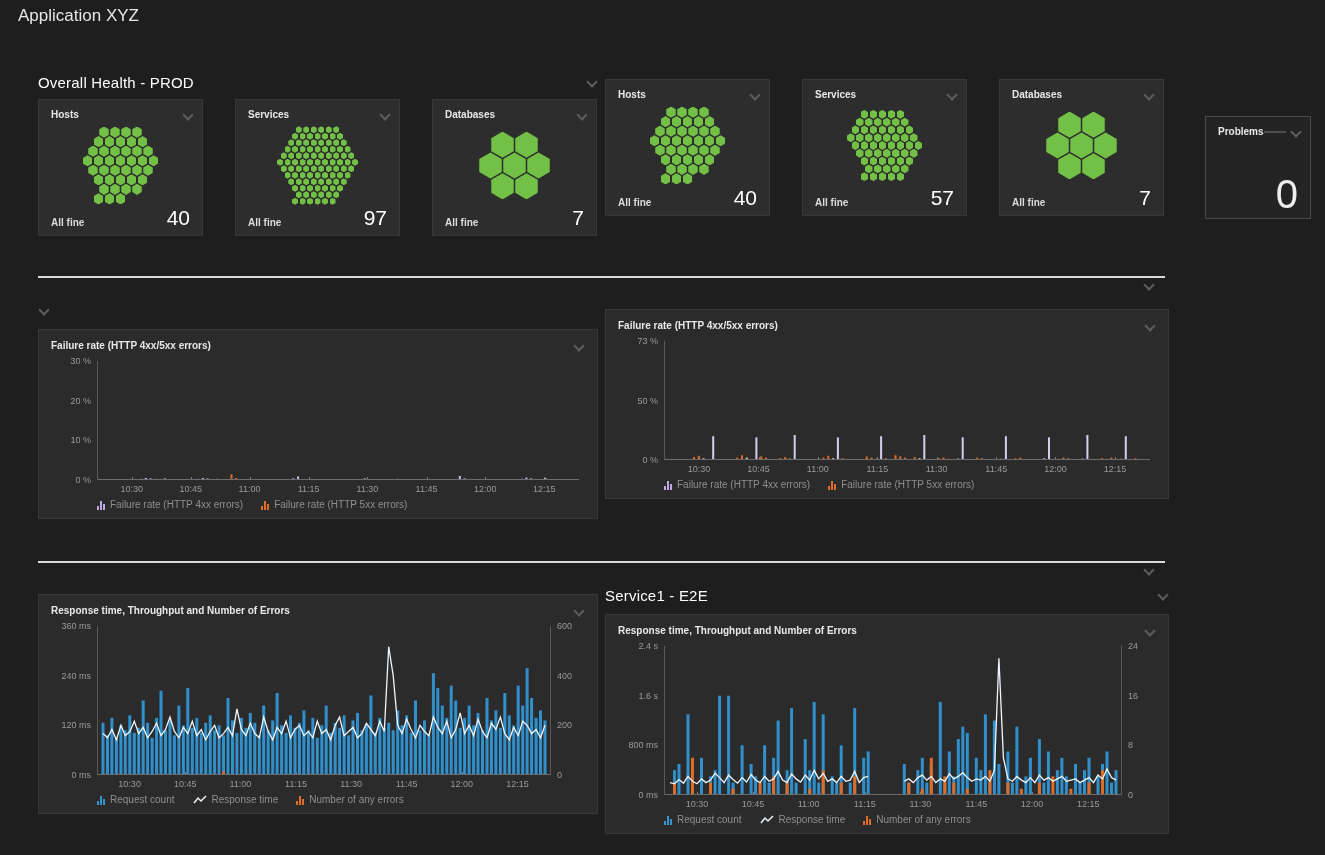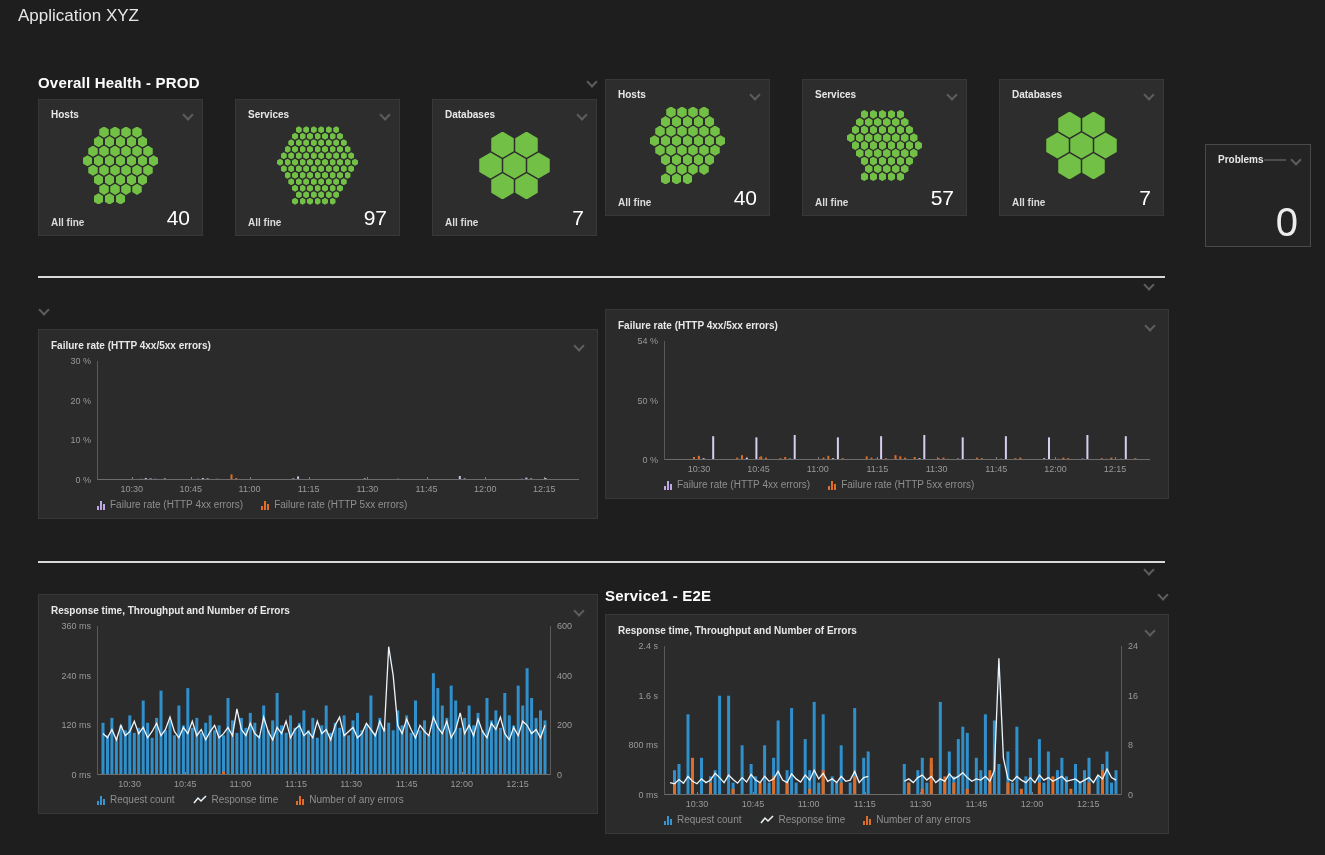--- a/index.html
+++ b/index.html
@@ -6,42 +6,42 @@
   .page{position:relative;width:1325px;height:855px;background:#1e1e1e;
         font-family:"Liberation Sans",sans-serif;overflow:hidden;}
   .page-title{position:absolute;left:18px;top:6px;font-size:17px;color:#e6e6e6;}
 
   
   .chev{display:inline-block;width:12px;height:10px;position:relative;flex:0 0 auto;}
   .chev::before{content:"";position:absolute;left:2px;top:1px;width:6px;height:6px;
     border-right:2px solid #5d5d5d;border-bottom:2px solid #5d5d5d;transform:rotate(45deg);}
 
   .section-heading{display:flex;justify-content:space-between;align-items:center;height:20px;}
-  .section-heading h2{margin:0;font-size:15px;font-weight:bold;color:#fdfdfd;letter-spacing:.2px;}
+  .section-heading h2{margin:0;font-size:15px;font-weight:normal;color:#fdfdfd;letter-spacing:.2px;}
 
   
   .health{position:absolute;top:72px;}
   .health.prod{left:38px;width:560px;}
   .health.e2e{left:605px;width:564px;}
   .tile-row{display:flex;gap:32px;margin-top:7px;}
   .tile{width:165px;height:137px;background:#2d2d2d;border:1px solid #383838;
         position:relative;box-sizing:border-box;}
   .tile-head{position:absolute;top:9px;left:12px;right:8px;display:flex;
         justify-content:space-between;align-items:center;}
   .tile-label{font-size:10px;font-weight:bold;color:#e8e8e8;}
   .hex-canvas{position:absolute;left:10px;right:10px;top:24px;bottom:28px;}
   .hex{position:absolute;background:#72c045;
        clip-path:polygon(50% 0,100% 25%,100% 75%,50% 100%,0 75%,0 25%);}
   .tile-foot{position:absolute;left:12px;right:12px;bottom:7px;display:flex;
         justify-content:space-between;align-items:flex-end;}
   .tile-status{font-size:10px;font-weight:bold;color:#dcdcdc;}
   .tile-count{font-size:21px;color:#ffffff;line-height:1;}
 
   
-  .problems-tile{position:absolute;left:1205px;top:144px;width:106px;height:103px;
+  .problems-tile{position:absolute;left:1205px;top:116px;width:106px;height:103px;
         background:#242424;border:1px solid #4a4a4a;box-sizing:border-box;}
   .problems-head{position:absolute;top:9px;left:12px;right:8px;display:flex;
         justify-content:space-between;align-items:center;}
   .problems-label{font-size:10px;font-weight:bold;color:#e8e8e8;}
   .problems-dash{width:22px;height:2px;background:#4d4d4d;margin:0 4px 0 auto;}
   .problems-value{position:absolute;right:12px;bottom:4px;font-size:40px;color:#ededed;
         font-weight:normal;line-height:1;}
 
   
   .divider{position:absolute;left:38px;width:1127px;height:2px;background:#d9d9d9;}
@@ -515,21 +515,21 @@
   </div>
 
   <div class="chart-block" id="cb1">
     <div class="chart-card h-fail">
       <div class="card-head">
         <span>Failure rate (HTTP 4xx/5xx errors)</span>
         <span class="chev"></span>
       </div>
       <div class="plot-row">
         <div class="left-axis">
-            <span class="" style="top: 0%;">54 %</span>
+            <span class="" style="top: 0%;">73 %</span>
             <span class="" style="top: 50%;">50 %</span>
             <span class="" style="top: 100%;">0 %</span>
           </div>
         <div class="plot">
             <span class="xlab" style="left: 7%;">10:30</span>
             <span class="xtick" style="left: 7%;"></span>
             <span class="xlab" style="left: 19.3%;">10:45</span>
             <span class="xtick" style="left: 19.3%;"></span>
             <span class="xlab" style="left: 31.5%;">11:00</span>
             <span class="xtick" style="left: 31.5%;"></span>

